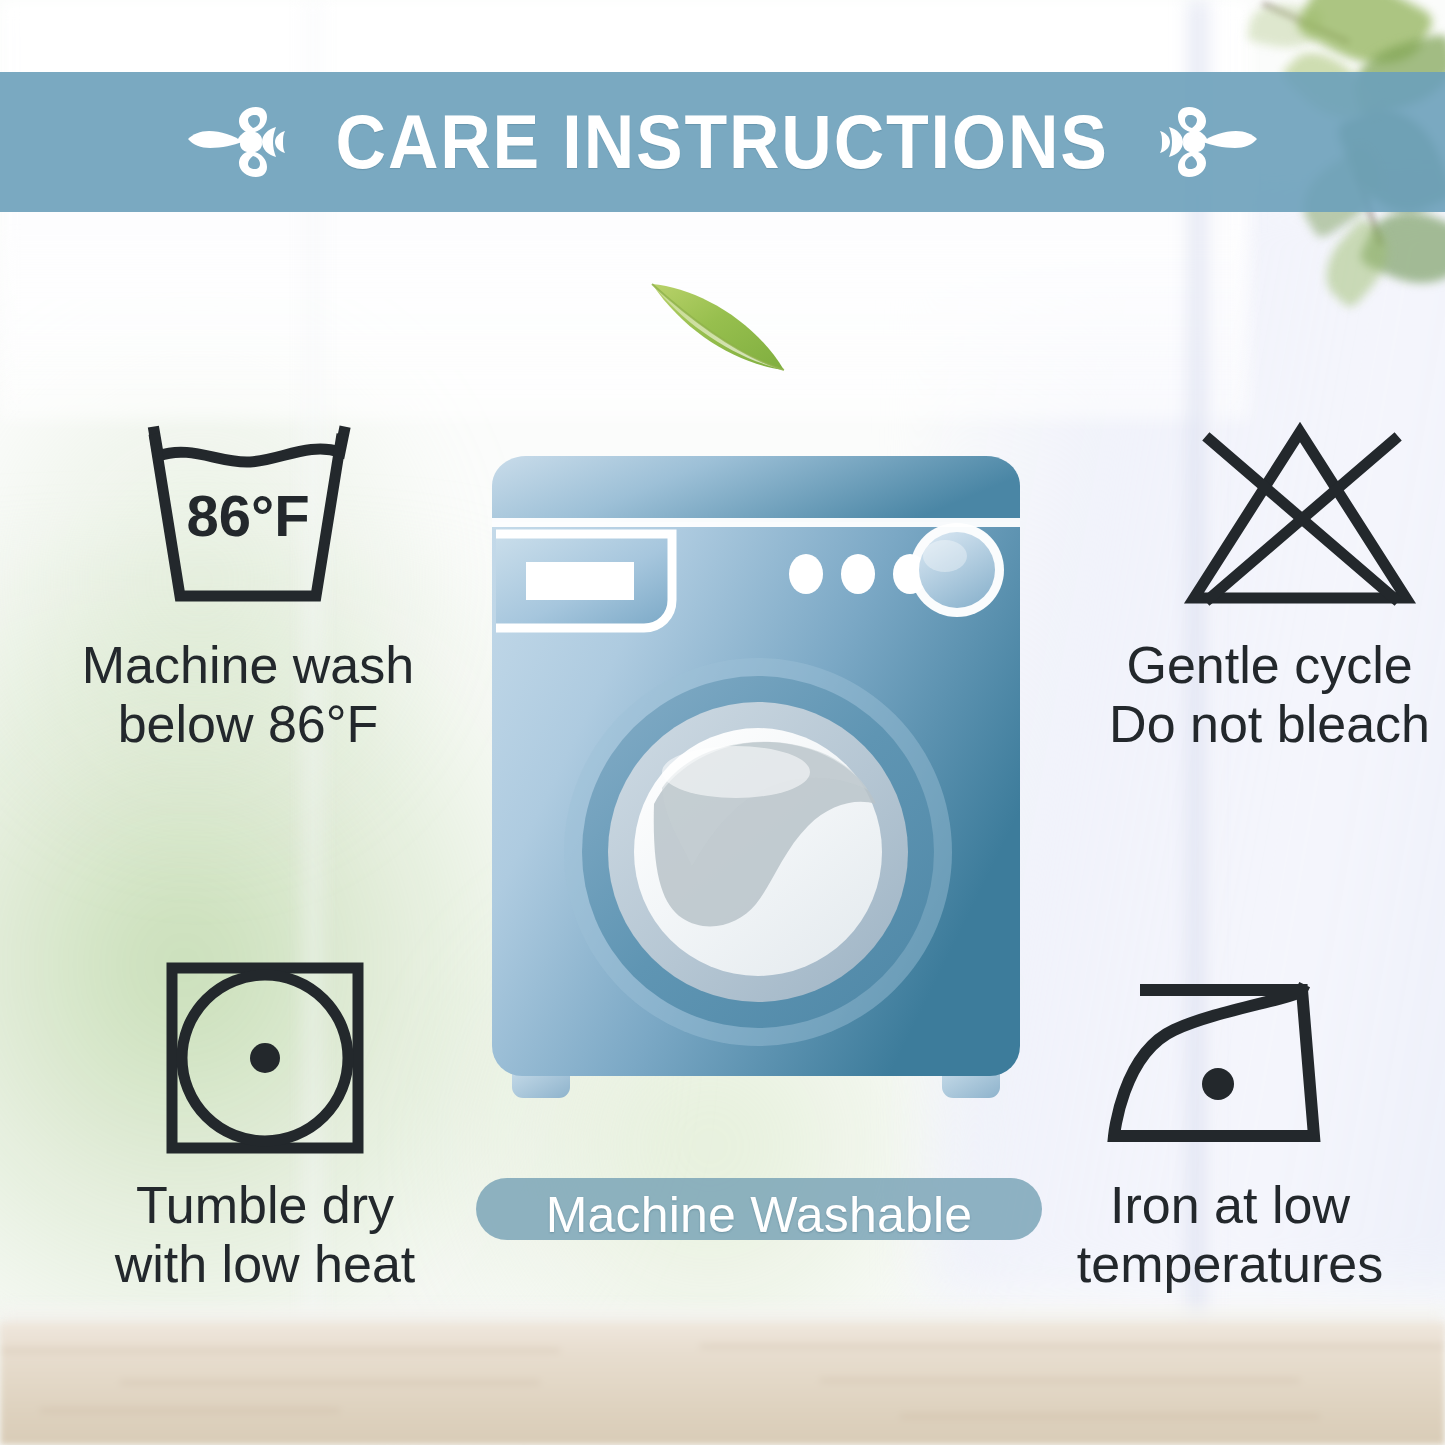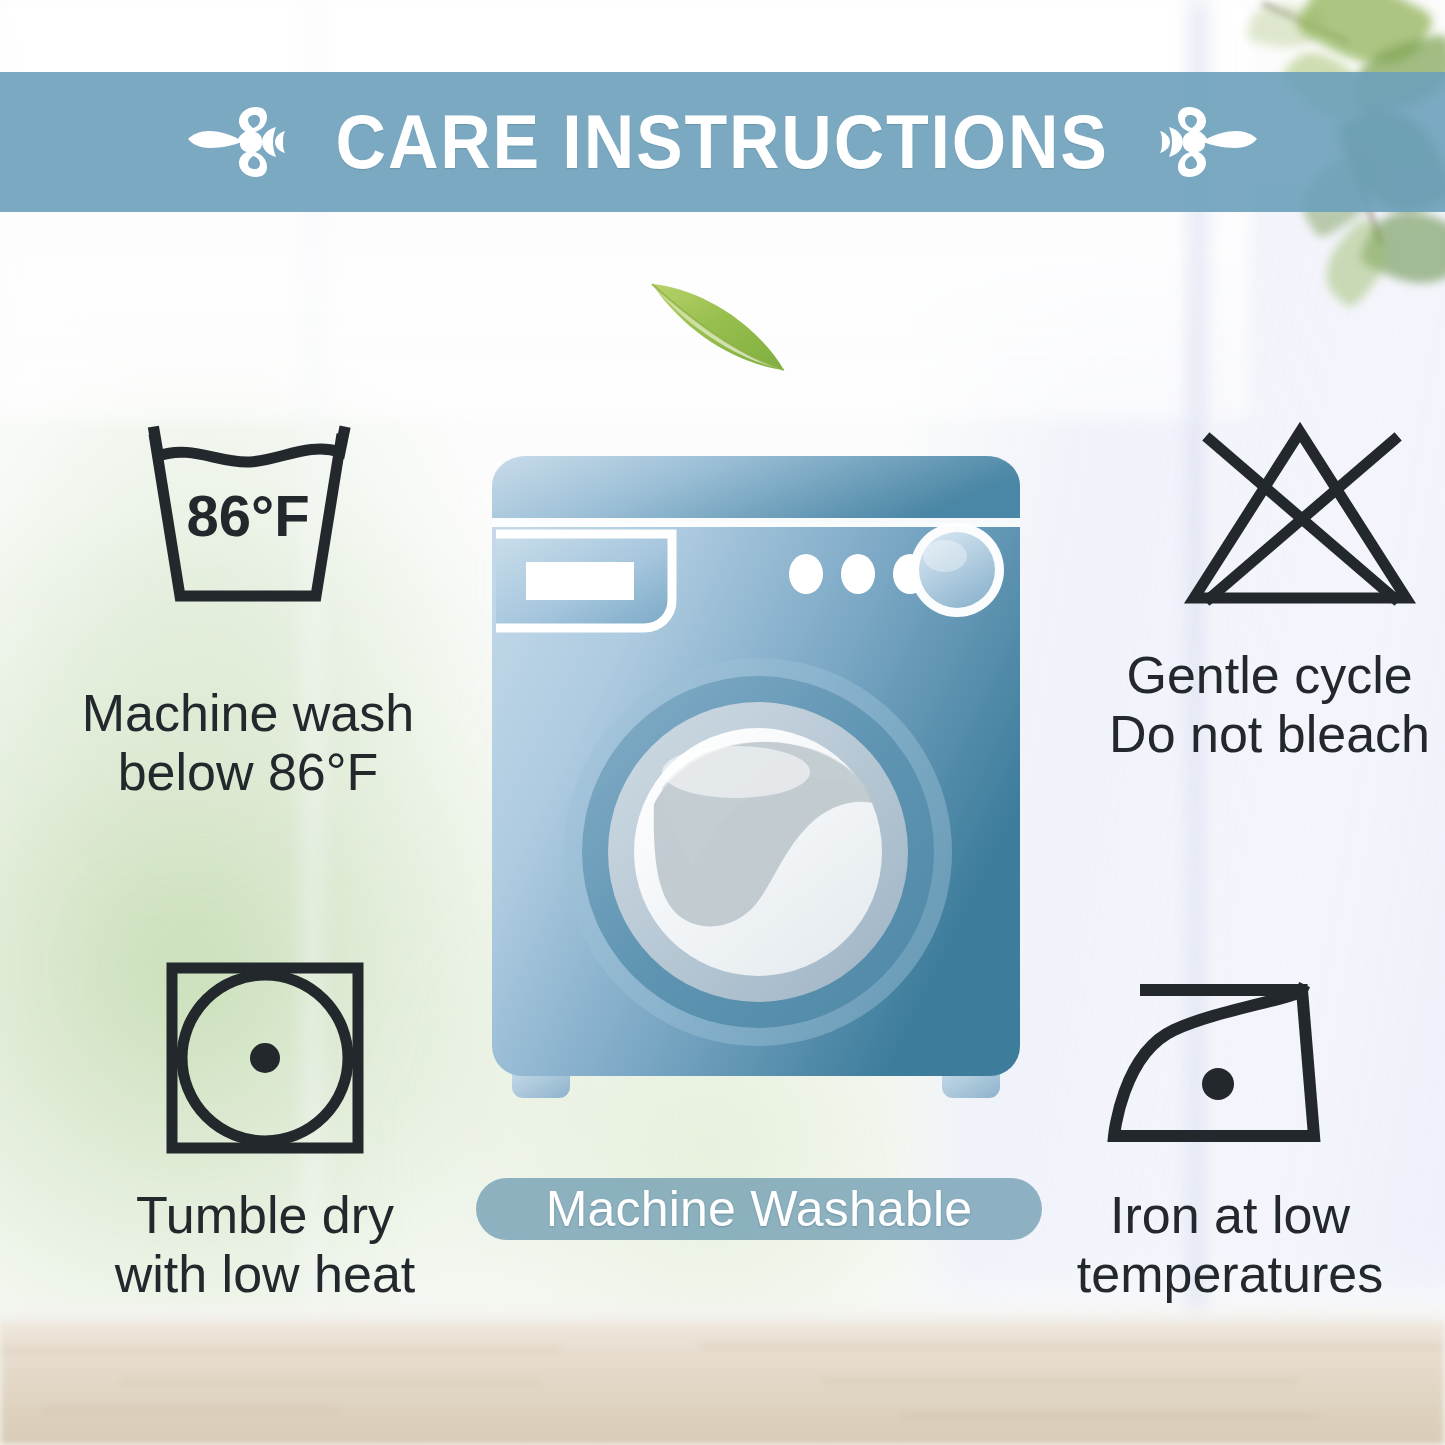--- a/index.html
+++ b/index.html
@@ -106,38 +106,38 @@
     white-space:nowrap;
     font-family:"Liberation Sans","DejaVu Sans",sans-serif;
   }
   .ornament{width:118px;height:90px;flex:0 0 auto;}
   .ornament svg{display:block;width:118px;height:90px;}
 
   
   .care{position:absolute;display:flex;flex-direction:column;align-items:center;}
   .care-glyph{display:block;}
   .care-label{
-    margin-top:24px;text-align:center;color:#23282c;
+    margin-top:14px;text-align:center;color:#23282c;
     font-size:52px;line-height:1.14;white-space:pre-line;font-weight:normal;
     font-family:"Liberation Sans","DejaVu Sans",sans-serif;
   }
-  .q-tl{left:38px;top:418px;width:420px;gap:38px;}
+  .q-tl{left:38px;top:418px;width:420px;}
   .q-tr{left:1010px;top:418px;width:420px;align-items:flex-end;}
   .q-bl{left:55px;top:958px;width:420px;}
   .q-br{left:1020px;top:958px;width:420px;}
 
   
   .machine{position:absolute;left:486px;top:452px;width:540px;height:672px;}
 
   
   .badge{
     position:absolute;left:476px;top:1178px;width:566px;height:62px;
     background:rgba(116,160,180,.80);
     border-radius:31px;
-    display:flex;align-items:center;justify-content:center;
+    display:flex;align-items:flex-end;justify-content:center;
   }
   .badge-text{
     color:#ffffff;font-size:50px;line-height:1;letter-spacing:.2px;
     text-shadow:0 1px 2px rgba(50,90,110,.35);
     font-family:"Liberation Sans","DejaVu Sans",sans-serif;
   }
 
   
   .float-leaf{position:absolute;left:642px;top:272px;width:160px;height:110px;}
 </style>

